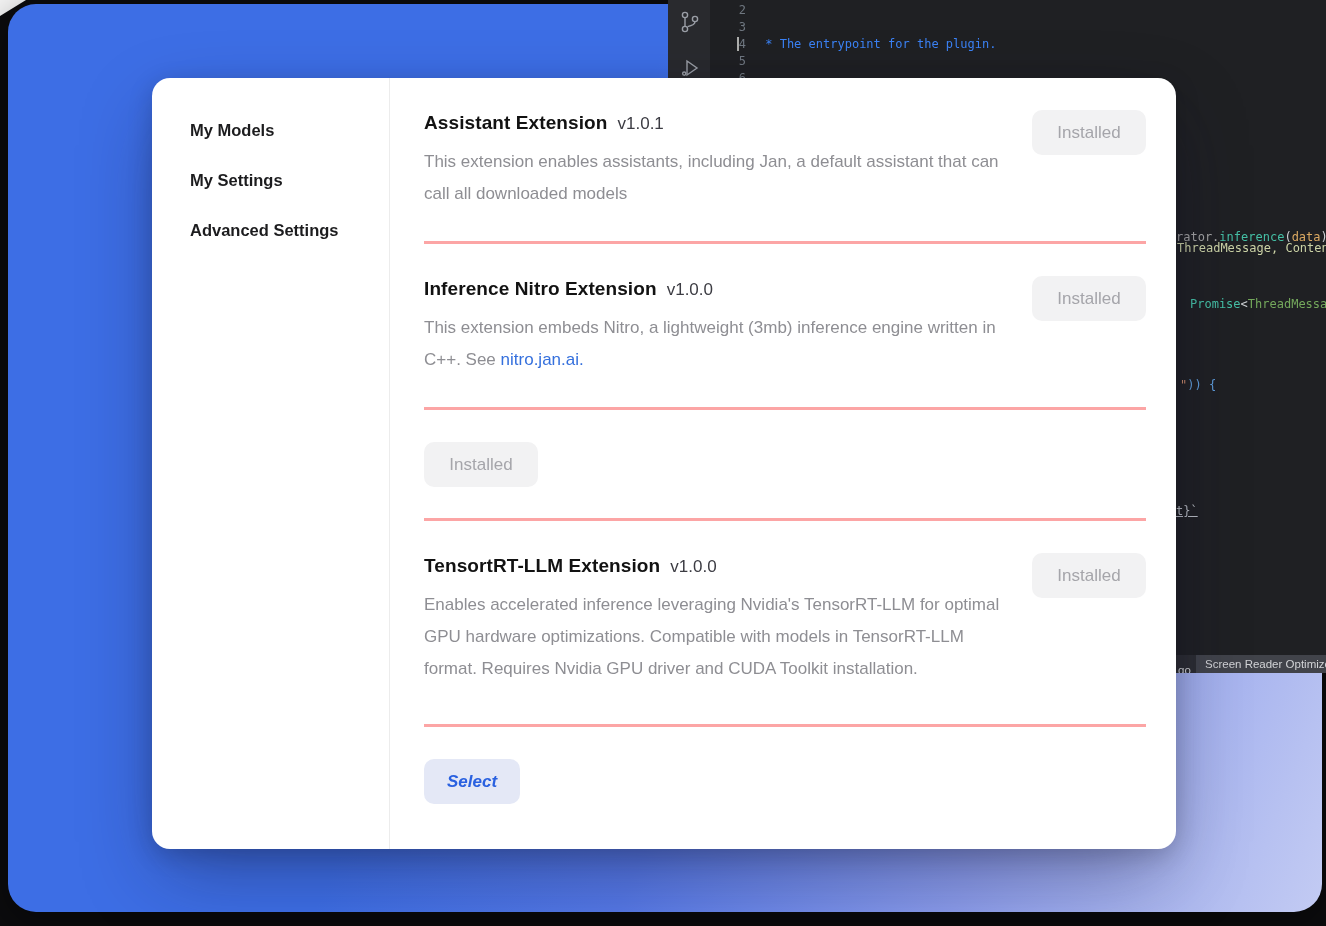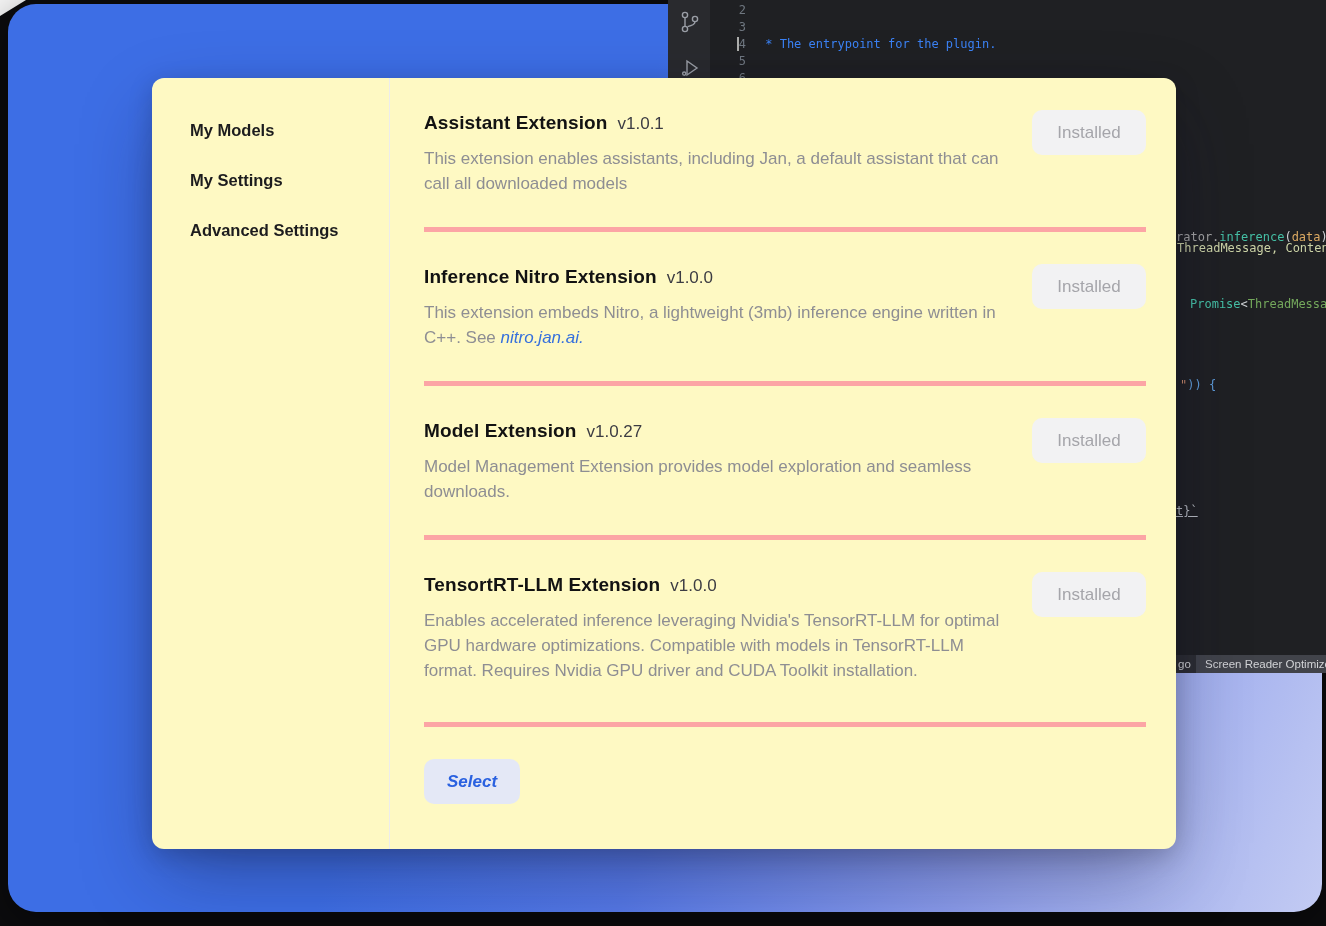--- a/index.html
+++ b/index.html
@@ -67,54 +67,54 @@
   .frag-0 { left:508px; top:230px; }
   .frag-1 { left:522px; top:297px; }
   .frag-2 { left:512px; top:378px; }
   .frag-3 { left:508px; top:504px; }
 
   .status-bar {
     position:absolute; left:0; bottom:0; width:100%; height:18px;
     background:#2c2d32; font-size:11.5px; line-height:18px; color:#d2d3d6;
     font-family:"Liberation Sans",sans-serif;
   }
-  .status-left { position:absolute; left:510px; top:0; }
+  .status-left { position:absolute; left:510px; top:6px; }
   .status-right {
     position:absolute; left:528px; right:0; top:0; height:100%;
     background:#41434a; padding-left:9px; white-space:nowrap; overflow:hidden;
   }
 
   
   .modal {
     position:absolute; left:152px; top:78px; width:1024px; height:771px;
-    background:#fef9c3; border-radius:12px; z-index:3; display:flex; overflow:hidden;
+    background:#ffffff; border-radius:18px; z-index:3; display:flex; overflow:hidden;
     box-shadow:0 30px 80px -10px rgba(20,20,50,.40), 0 6px 24px rgba(0,0,0,.18);
   }
   .sidebar {
     width:238px; flex:none; border-right:1px solid #ececec; padding-top:30px;
   }
   .side-item {
     height:45px; margin:0 15px 5px 16px; padding-left:22px; border-radius:10px;
     display:flex; align-items:center;
     font-size:16.5px; font-weight:700; color:#1c1c1e; cursor:pointer;
   }
   .side-item.active { background:#f2f2f3; }
 
   .content { flex:1; padding:34px 30px 0 34px; }
   .ext-row {
     display:flex; justify-content:space-between; align-items:flex-start;
-    padding-bottom:31px; border-bottom:5px solid #fca5a5; margin-bottom:34px;
+    padding-bottom:31px; border-bottom:3px solid #fca5a5; margin-bottom:34px;
   }
   .ext-row.tall { padding-bottom:39px; }
   .ext-row.last { border-bottom:none; margin-bottom:0; }
   .row-text { max-width:585px; }
   .row-title { font-size:19px; font-weight:700; color:#121212; letter-spacing:.1px; }
   .row-version { font-size:17px; font-weight:400; color:#3c3c43; margin-left:10px; }
-  .row-desc { margin-top:12px; font-size:17px; line-height:25px; color:#8e8e93; }
-  .row-desc a { color:#3570dd; text-decoration:none; cursor:pointer;font-style:italic; }
+  .row-desc { margin-top:12px; font-size:17px; line-height:32px; color:#8e8e93; }
+  .row-desc a { color:#3570dd; text-decoration:none; cursor:pointer; }
 
   .btn {
     flex:none; height:45px; border:none; border-radius:10px;
     display:flex; align-items:center; justify-content:center;
     font-family:"Liberation Sans",sans-serif; font-size:17px; margin-top:-2px;
   }
   .btn-installed { width:114px; background:#f2f2f3; color:#a5a5aa; font-weight:400; }
   .btn-select   { width:96px;  background:#e4e8f6; color:#2a61e0; font-weight:700; cursor:pointer;font-style:italic; }
 </style>
 </head>
@@ -190,24 +190,20 @@
 
     <div class="ext-row">
       <div class="row-text">
         <div><span class="row-title">Inference Nitro Extension</span><span class="row-version">v1.0.0</span></div>
         <div class="row-desc"><span>This extension embeds Nitro, a lightweight (3mb) inference engine written in C++. See </span><a>nitro.jan.ai.</a></div>
       </div>
       <button class="btn btn-installed">Installed</button>
     </div>
 
     <div class="ext-row">
-      <div class="row-text">
-        <div><span class="row-title">Model Extension</span><span class="row-version">v1.0.27</span></div>
-        <div class="row-desc">Model Management Extension provides model exploration and seamless downloads.</div>
-      </div>
       <button class="btn btn-installed">Installed</button>
     </div>
 
     <div class="ext-row tall">
       <div class="row-text">
         <div><span class="row-title">TensortRT-LLM Extension</span><span class="row-version">v1.0.0</span></div>
         <div class="row-desc">Enables accelerated inference leveraging Nvidia's TensorRT-LLM for optimal GPU hardware optimizations. Compatible with models in TensorRT-LLM format. Requires Nvidia GPU driver and CUDA Toolkit installation.</div>
       </div>
       <button class="btn btn-installed">Installed</button>
     </div>

